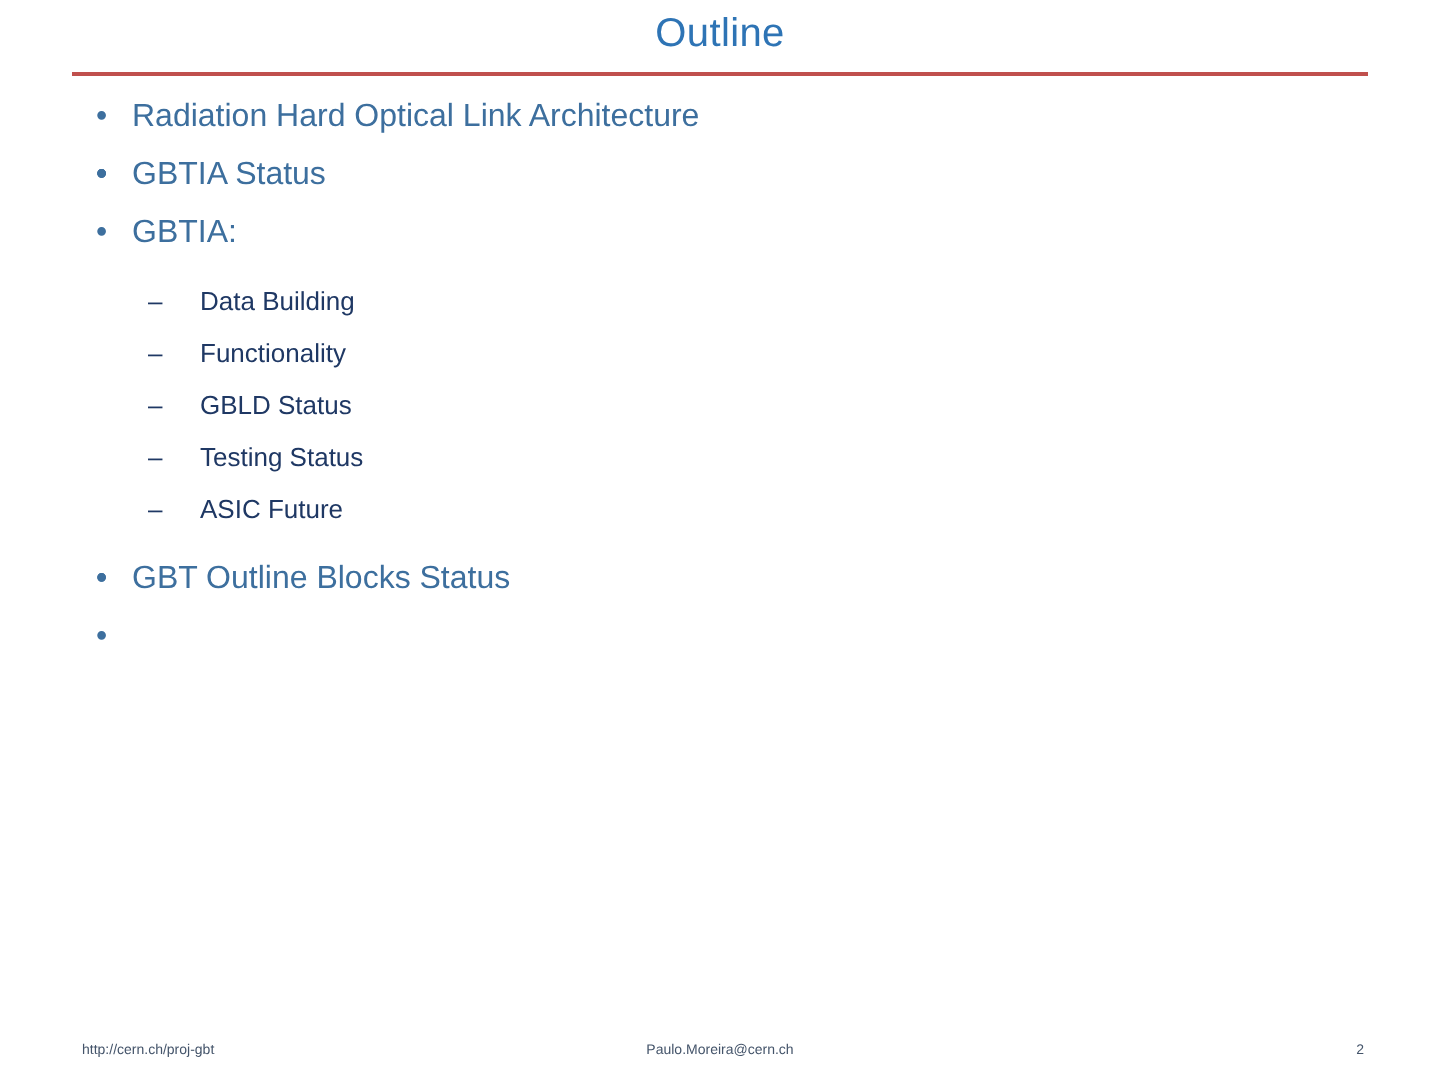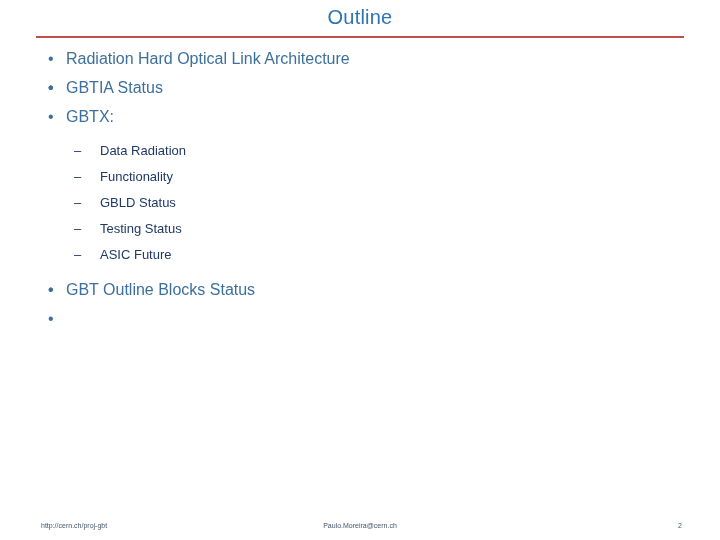--- a/index.html
+++ b/index.html
@@ -143,28 +143,28 @@
       </li>
       <li>
         <span class="b1">•</span>
       </li>
       <li>
         <span class="b1">•</span>
         <span>GBTIA Status</span>
       </li>
       <li>
         <span class="b1">•</span>
-        <span>GBTX:</span>
+        <span>GBTIA:</span>
       </li>
     </ul>
 
     <ul class="level2">
       <li>
         <span class="b2">–</span>
-        <span>Data Radiation</span>
+        <span>Data Building</span>
       </li>
       <li>
         <span class="b2">–</span>
         <span>Functionality</span>
       </li>
       <li>
         <span class="b2">–</span>
         <span>GBLD Status</span>
       </li>
       <li>

